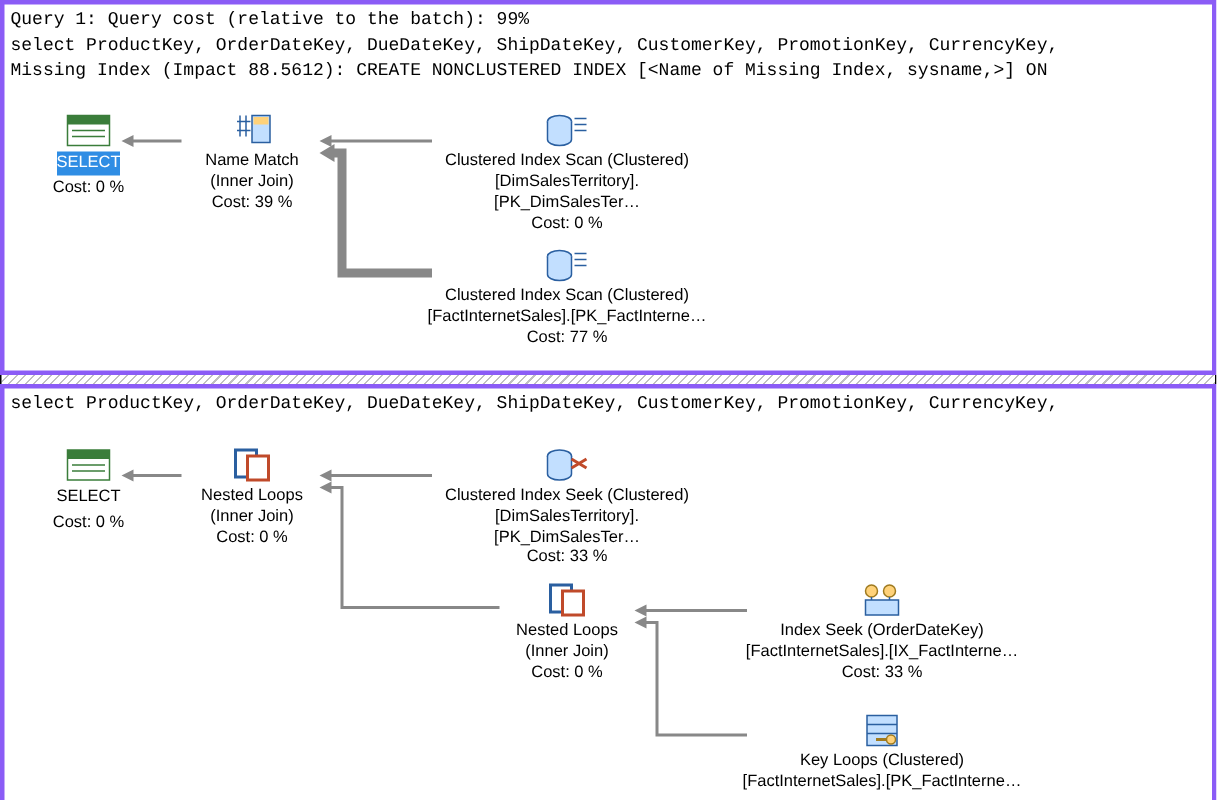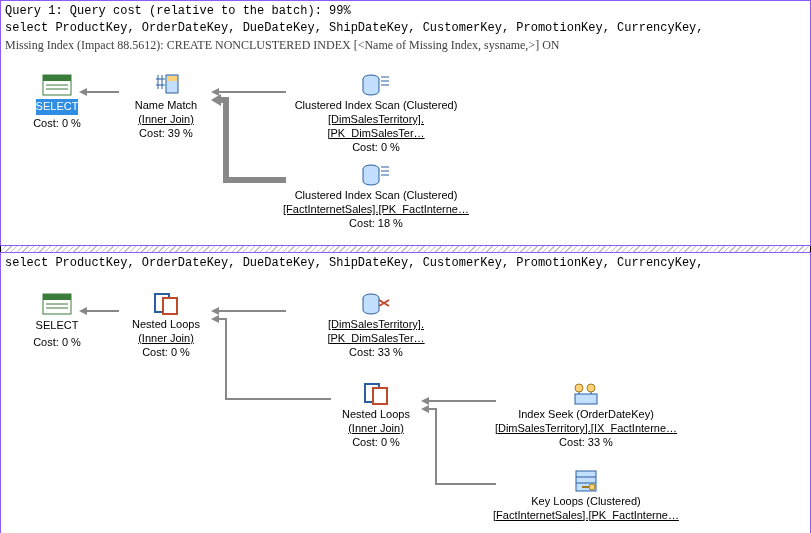--- a/index.html
+++ b/index.html
@@ -4,52 +4,52 @@
 <style>
   * { box-sizing: border-box; }
   body {
     margin: 0;
     font-family: "Courier New", monospace;
     font-size: 12px;
     background: #fff;
     width: 811px;
   }
   .query-panel {
-    border: 1px solid #8b5cf6;
+    border: 3px solid #8b5cf6;
     background: #fff;
     position: relative;
   }
   .query-header {
     padding: 2px 4px;
     line-height: 1.4;
     white-space: nowrap;
     overflow: hidden;
   }
-  .missing-index { color: #404040; font-family: Liberation Serif, serif; }
+  .missing-index { color: #000000; }
   .plan-area {
     position: relative;
     height: 190px;
   }
   .plan-area.two { height: 270px; }
   .node {
     position: absolute;
     width: 190px;
     text-align: center;
     font-family: Arial, sans-serif;
     font-size: 11px;
     line-height: 1.25;
   }
   .node.narrow { width: 100px; }
   .node .icon {
     margin: 0 auto 2px auto;
     width: 32px; height: 24px;
     display: flex; align-items: center; justify-content: center;
   }
   .node-title { color: #000; }
-  .node-sub { color: #000; text-decoration: underline; }
+  .node-sub { color: #000; }
   .node-cost { color: #000; }
   .select-chip {
     display: inline-block;
     background: #2f8de4;
     color: #fff;
     padding: 1px 0;
     font-family: Arial, sans-serif;
     font-size: 11px;
   }
   .select-cost {
@@ -121,21 +121,21 @@
     <div class="node" style="left:280px; top:108px;">
       <div class="icon">
         <svg width="30" height="24">
             <ellipse cx="10" cy="6" rx="8" ry="4" fill="#c2dfff" stroke="#2a5fa0"></ellipse>
             <path d="M2 6 L2 18 A8 4 0 0 0 18 18 L18 6" fill="#c2dfff" stroke="#2a5fa0"></path>
             <path d="M20 4 L28 4 M20 8 L28 8 M20 12 L28 12" stroke="#2a5fa0"></path>
           </svg>
       </div>
       <div class="node-title">Clustered Index Scan (Clustered)</div>
       <div class="node-sub">[FactInternetSales].[PK_FactInterne…</div>
-      <div class="node-cost">Cost: 18 %</div>
+      <div class="node-cost">Cost: 77 %</div>
     </div>
 
     <svg class="arrow" style="left:78px; top:32px;" width="40" height="10">
       <line x1="40" y1="5" x2="6" y2="5" stroke="#888" stroke-width="2"></line>
       <polygon points="0,5 8,1 8,9" fill="#888"></polygon>
     </svg>
     <svg class="arrow" style="left:210px; top:32px;" width="75" height="10">
       <line x1="75" y1="5" x2="6" y2="5" stroke="#888" stroke-width="2"></line>
       <polygon points="0,5 8,1 8,9" fill="#888"></polygon>
     </svg>
@@ -181,20 +181,21 @@
     </div>
 
     <div class="node" style="left:280px; top:18px;">
       <div class="icon">
         <svg width="30" height="24">
             <ellipse cx="10" cy="6" rx="8" ry="4" fill="#c2dfff" stroke="#2a5fa0"></ellipse>
             <path d="M2 6 L2 18 A8 4 0 0 0 18 18 L18 6" fill="#c2dfff" stroke="#2a5fa0"></path>
             <path d="M18 8 L28 14 M18 14 L28 8" stroke="#c04a2a" stroke-width="2"></path>
           </svg>
       </div>
+      <div class="node-title">Clustered Index Seek (Clustered)</div>
       <div class="node-sub">[DimSalesTerritory].[PK_DimSalesTer…</div>
       <div class="node-cost">Cost: 33 %</div>
     </div>
 
     <div class="node narrow" style="left:325px; top:108px;">
       <div class="icon">
         <svg width="26" height="24">
             <rect x="2" y="2" width="14" height="18" fill="none" stroke="#2a5fa0" stroke-width="2"></rect>
             <rect x="10" y="6" width="14" height="16" fill="#fff" stroke="#c04a2a" stroke-width="2"></rect>
           </svg>
@@ -208,21 +209,21 @@
       <div class="icon">
         <svg width="30" height="24">
             <circle cx="8" cy="6" r="4" fill="#ffd27a" stroke="#a07b20"></circle>
             <circle cx="20" cy="6" r="4" fill="#ffd27a" stroke="#a07b20"></circle>
             <rect x="4" y="12" width="22" height="10" fill="#c2dfff" stroke="#2a5fa0"></rect>
             <line x1="8" y1="10" x2="8" y2="12" stroke="#2a5fa0"></line>
             <line x1="20" y1="10" x2="20" y2="12" stroke="#2a5fa0"></line>
           </svg>
       </div>
       <div class="node-title">Index Seek (OrderDateKey)</div>
-      <div class="node-sub">[DimSalesTerritory].[IX_FactInterne…</div>
+      <div class="node-sub">[FactInternetSales].[IX_FactInterne…</div>
       <div class="node-cost">Cost: 33 %</div>
     </div>
 
     <div class="node" style="left:490px; top:195px;">
       <div class="icon">
         <svg width="28" height="24">
             <rect x="4" y="2" width="20" height="20" fill="#c2dfff" stroke="#2a5fa0"></rect>
             <line x1="4" y1="8" x2="24" y2="8" stroke="#2a5fa0"></line>
             <line x1="4" y1="14" x2="24" y2="14" stroke="#2a5fa0"></line>
             <circle cx="20" cy="18" r="3" fill="#ffd27a" stroke="#a07b20"></circle>

